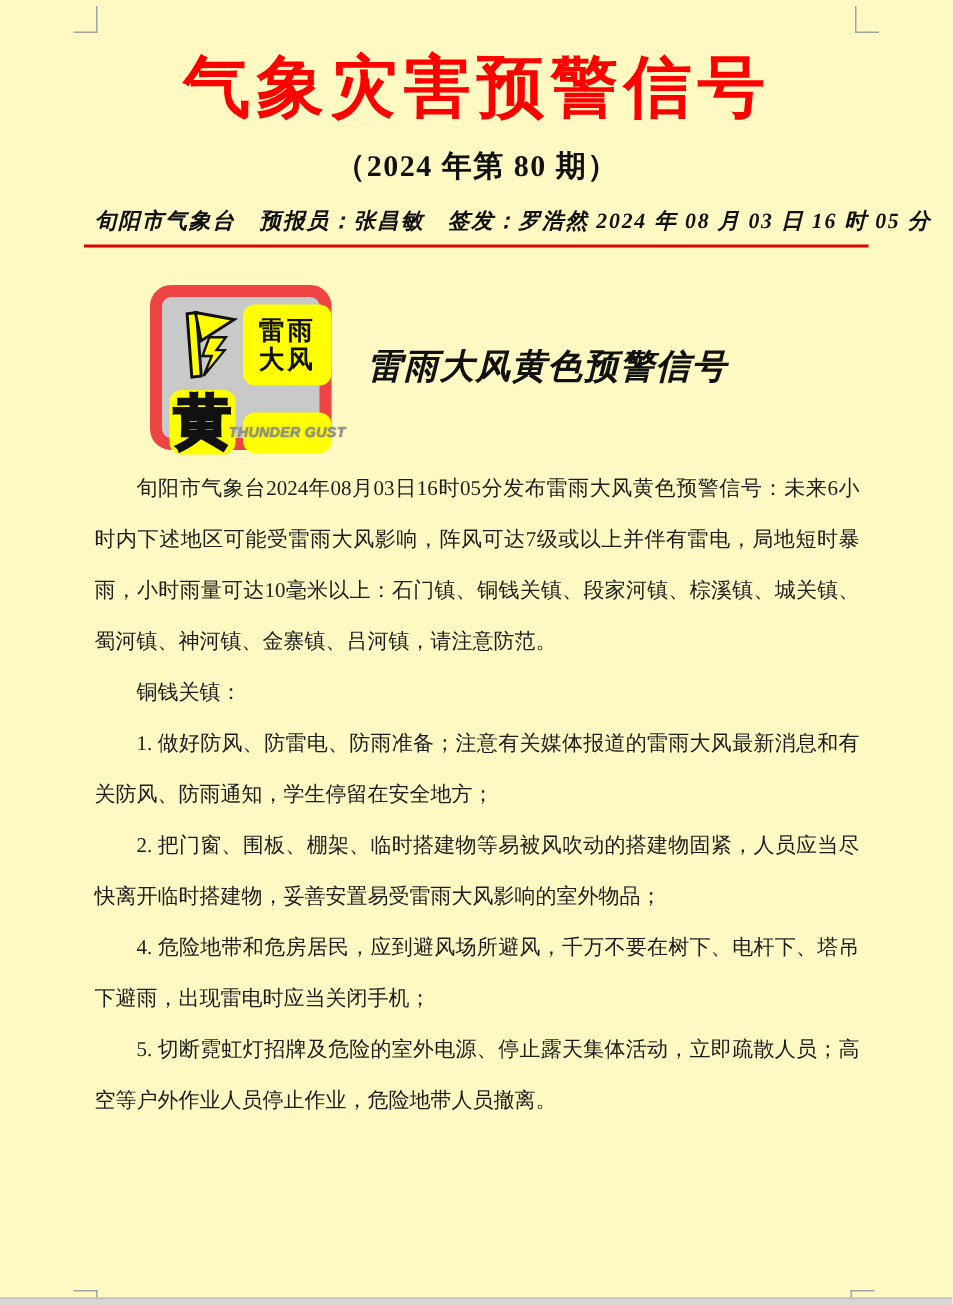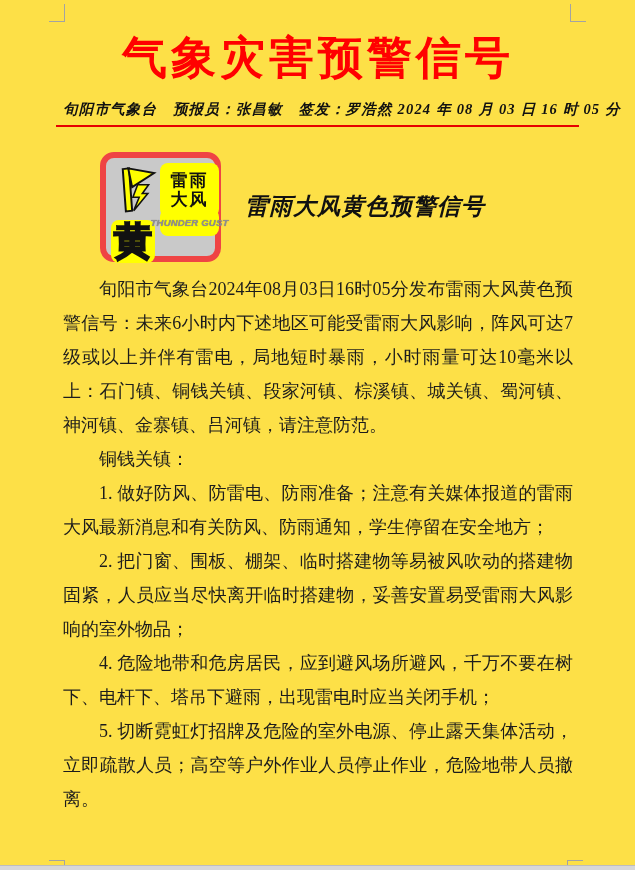--- a/index.html
+++ b/index.html
@@ -1,19 +1,19 @@
 <!DOCTYPE html>
 <html><head>
 <meta charset="utf-8">
 <style>
   * { margin:0; padding:0; box-sizing:border-box; }
   html,body { width:635px; height:870px; }
   body { font-family:"Liberation Serif","DejaVu Serif",serif; background:#ffffff; }
 
-  .page { position:relative; width:635px; height:870px; background:#fde047; overflow:hidden; }
+  .page { position:relative; width:635px; height:870px; background:#fef9c3; overflow:hidden; }
 
   
   .mark { position:absolute; width:16px; height:18px; }
   .mark-tl { left:49px;  top:4px;   border-right:1px solid #a3a3a3; border-bottom:1px solid #a3a3a3; }
   .mark-tr { left:570px; top:4px;   border-left:1px solid #a3a3a3;  border-bottom:1px solid #a3a3a3; }
   .mark-bl { left:49px;  top:860px; border-right:1px solid #a3a3a3; border-top:1px solid #a3a3a3; }
   .mark-br { left:567px; top:860px; border-left:1px solid #a3a3a3;  border-top:1px solid #a3a3a3; }
 
   .edge-strip { position:absolute; left:0; bottom:0; width:635px; height:5px;
                 background:#d7d7d7; border-top:1px solid #bdbdbd; }
@@ -25,57 +25,58 @@
   .issue { margin-top:11px; text-align:center; font-size:20px; font-weight:bold;
            color:#111; letter-spacing:1px; }
   .meta  { margin-top:14px; text-align:center; font-size:14.5px; font-weight:bold;
            font-style:italic; color:#111; letter-spacing:1.2px; white-space:nowrap; }
   .red-rule { margin:6px -6px 0 -7px; border-top:2px solid #e60000; }
 
   .warning-head { margin-top:24px; display:flex; align-items:center; height:111px; }
 
   
   .w-icon { position:relative; width:121px; height:110px; margin-left:37px; flex:0 0 auto;
-            background:#c9c9c9; border:6px solid #ef4444; border-radius:14px; }
+            background:#c9c9c9; border:8px solid #ef4444; border-radius:14px; }
   .w-flag { position:absolute; left:5px; top:3px; width:47px; height:57px; }
   .w-cell { position:absolute; background:#ffff00; border-radius:8px;
             display:flex; align-items:center; justify-content:center; }
   .w-type { left:54px; top:5px; width:59px; height:54px; flex-direction:column;
             font-family:"Liberation Sans","DejaVu Sans",sans-serif; font-weight:900;
             font-size:17px; line-height:19px; color:#111; letter-spacing:2px; }
   .w-level { left:5px; top:62px; width:44px; height:43px;
              font-family:"Liberation Sans","DejaVu Sans",sans-serif; font-weight:900;
              font-size:38px; color:#ffff00; -webkit-text-stroke:2px #111; }
-  .w-eng  { left:54px; top:51px; width:59px; height:27px;
+  .w-eng  { left:54px; top:77px; width:59px; height:27px;
             font-family:"Liberation Sans","DejaVu Sans",sans-serif; font-weight:900;
             font-style:italic; font-size:9.5px; color:#8f8f8f; letter-spacing:0.2px;
             text-shadow:0 0 1px #6e6e6e; white-space:nowrap; }
 
   .warning-title { flex:1; text-align:center; padding-right:64px; font-size:23px;
                    font-weight:bold; color:#111; letter-spacing:1px; white-space:nowrap;font-style:italic; }
 
   
-  .body-text { margin-top:10px; font-size:18px; line-height:34px; color:#1c1c1c;
+  .body-text { margin-top:10px; font-size:14px; line-height:34px; color:#1c1c1c;
                text-align:justify; }
   .body-text p { text-indent:2em; margin:0; }
 </style>
 </head>
 <body>
 
 <div class="page">
 
   <div class="mark mark-tl"></div>
   <div class="mark mark-tr"></div>
   <div class="mark mark-bl"></div>
   <div class="mark mark-br"></div>
 
   <div class="content">
 
     <div class="doc-title">气象灾害预警信号</div>
 
+    <div class="issue">（2024 年第 80 期）</div>
 
     <div class="meta">旬阳市气象台　预报员：张昌敏　签发：罗浩然 2024 年 08 月 03 日 16 时 05 分</div>
 
     <div class="red-rule"></div>
 
     <div class="warning-head">
 
       <div class="w-icon">
         <svg class="w-flag" viewBox="0 0 60 60" xmlns="http://www.w3.org/2000/svg">
           <polygon points="15,4 23,3 27,57 19,58" fill="#ffff00" stroke="#111" stroke-width="2.5"></polygon>

